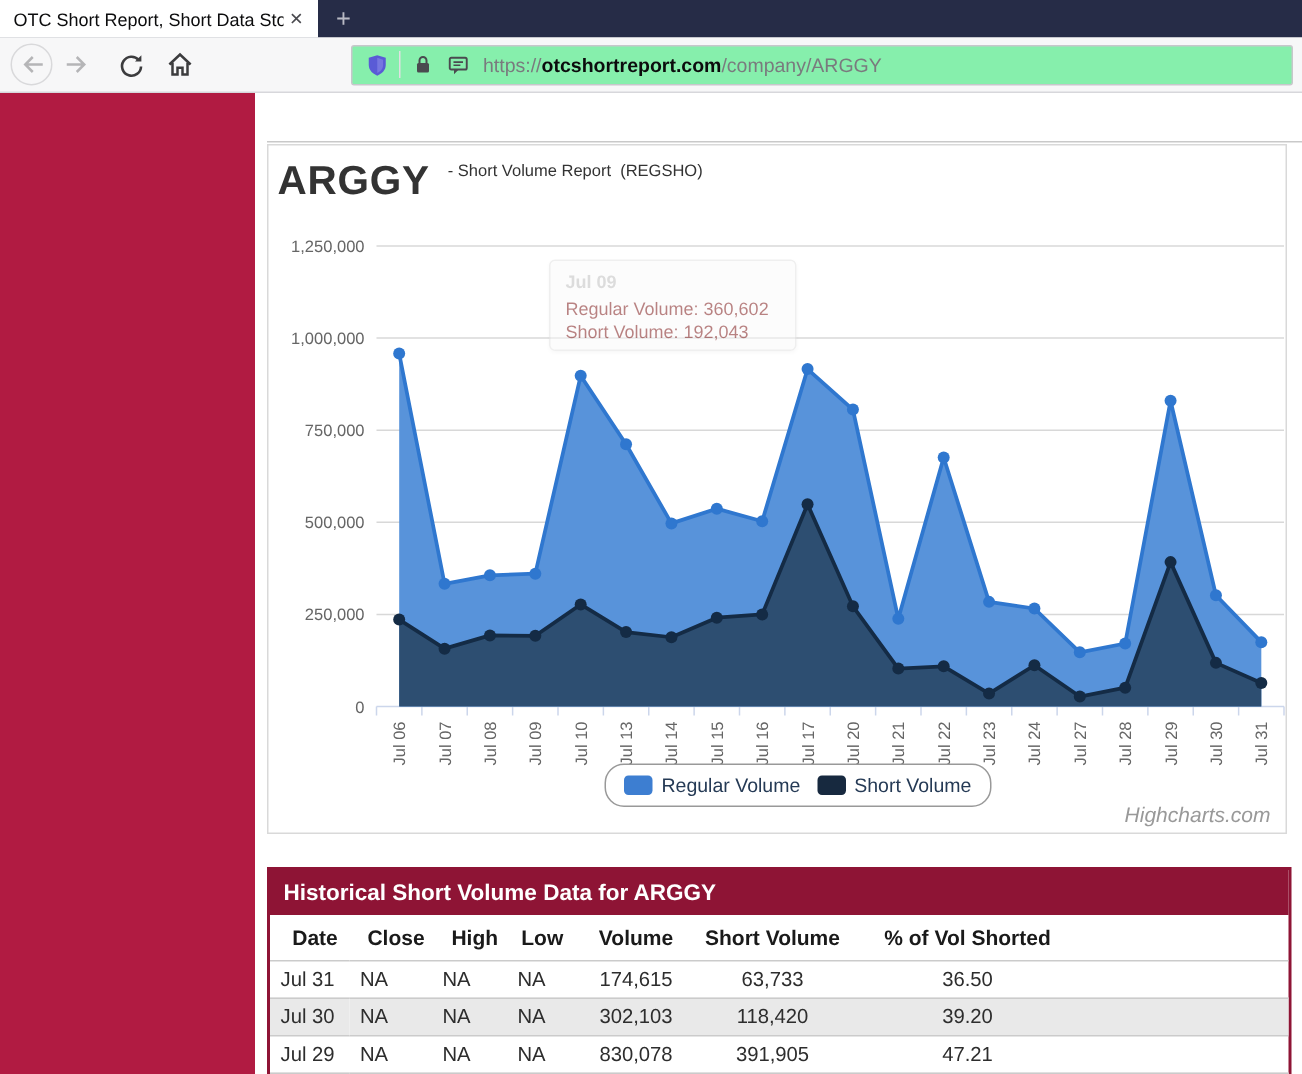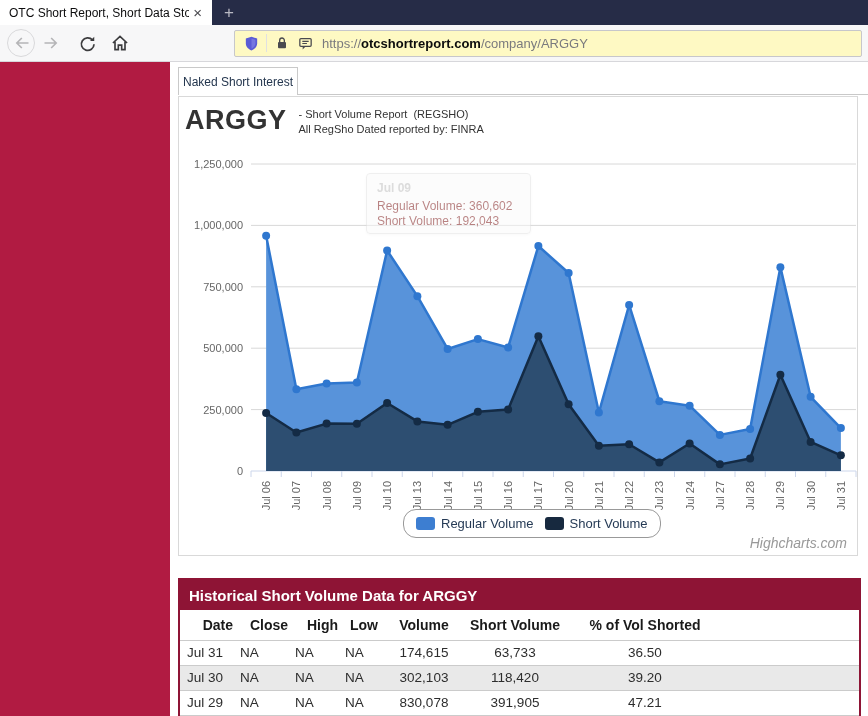--- a/index.html
+++ b/index.html
@@ -14,21 +14,21 @@
   .newtab { width:34px; height:25px; color:#b9bac4; font-size:17px; display:flex; align-items:center; justify-content:center; }
 
   .toolbar { position:absolute; left:0; top:25px; width:868px; height:37px; background:#f7f7f8;
     border-bottom:1px solid #d7d7db; display:flex; align-items:center; }
   .navbtn { display:flex; align-items:center; justify-content:center; }
   .back-wrap { width:28px; height:28px; border:1px solid #d9d9db; border-radius:50%; margin-left:7px; color:#b5b5b7; }
   .fwd { width:28px; margin-left:3px; color:#b5b5b7; }
   .dark { color:#3c3c3e; }
   .reload { width:28px; margin-left:6px; }
   .home { width:28px; margin-left:6px; }
-  .urlbar { margin-left:100px; width:628px; height:27px; background:#fef9c3; border:1px solid #c7c7cb;
+  .urlbar { margin-left:100px; width:628px; height:27px; background:#86efac; border:1px solid #c7c7cb;
     border-radius:2px; display:flex; align-items:center; padding:0 8px; }
   .url-sep { width:1px; height:18px; background:#e0e0e2; margin:0 7px 0 6px; }
   .urltext { font-size:13px; margin-left:8px; white-space:nowrap; }
   .url-dim { color:#7a7a7e; }
   .url-strong { color:#0c0c0d; font-weight:bold; }
 
   
   .sidebar { position:absolute; left:0; top:62px; width:170px; height:654px; background:#b11b42; }
   .main { position:absolute; left:170px; top:62px; width:698px; height:654px; background:#fff; }
 
@@ -63,21 +63,21 @@
   .credits { position:absolute; right:10px; top:438px; font-size:14px; color:#999;font-style:italic; }
 
   
   .table-card { position:absolute; left:8px; top:516px; width:683px; border:2px solid #8e1435; background:#fff; }
   .table-title { height:30px; background:#8e1435; color:#fff; font-weight:bold; font-size:15px;
     display:flex; align-items:center; padding-left:9px; }
   table.data { width:100%; border-collapse:collapse; table-layout:fixed; }
   table.data col.c-date{width:53px} table.data col.c-close{width:55px} table.data col.c-high{width:50px}
   table.data col.c-low{width:40px} table.data col.c-vol{width:92px} table.data col.c-sv{width:90px}
   table.data col.c-pct{width:170px} table.data col.c-fill{width:auto}
-  table.data th { font-size:14px; color:#1a1a1a; text-align:right; font-weight:bold;
+  table.data th { font-size:14px; color:#1a1a1a; text-align:center; font-weight:bold;
     height:30px; padding-left:7px; border-bottom:1px solid #cbcbcb; }
   table.data th.ctr, table.data td.ctr { text-align:center; padding-left:0; }
   table.data td { font-size:13.5px; color:#2d2d2d; height:25px; padding-left:7px;
     border-bottom:1px solid #cbcbcb; }
   tr.stripe { background:#e9e9e9; }
 
   svg.icon { display:block; }
 </style>
 </head>
 <body>
@@ -128,21 +128,20 @@
       <path d="M8 16 L8 20.5 L12.5 16 Z" fill="#4a4a4f"></path>
       <path d="M7.5 9 H16.5 M7.5 12 H14" stroke="#4a4a4f" stroke-width="1.6"></path>
     </svg>
     <span class="urltext"><span class="url-dim">https://</span><span class="url-strong">otcshortreport.com</span><span class="url-dim">/company/ARGGY</span></span>
   </div>
 </div>
 
 <div class="sidebar"></div>
 
 <div class="main">
-  <div class="page-tab">Naked Short Interest</div>
   <div class="tab-underline"></div>
 
   <div class="chart-card">
     <svg class="chart-svg" id="chart-svg" width="680" height="460" viewBox="0 0 680 460">
         <g>
           <line x1="72" x2="677" y1="312.6" y2="312.6" stroke="#d8d8d8" stroke-width="1"></line>
           <line x1="72" x2="677" y1="251.2" y2="251.2" stroke="#d8d8d8" stroke-width="1"></line>
           <line x1="72" x2="677" y1="189.8" y2="189.8" stroke="#d8d8d8" stroke-width="1"></line>
           <line x1="72" x2="677" y1="128.39999999999998" y2="128.39999999999998" stroke="#d8d8d8" stroke-width="1"></line>
           <line x1="72" x2="677" y1="67" y2="67" stroke="#d8d8d8" stroke-width="1"></line>
@@ -248,21 +247,20 @@
           <text x="605.375" y="384" text-anchor="end" font-size="11" fill="#666" transform="rotate(-90 605.375 384)">Jul 29</text>
           <text x="635.625" y="384" text-anchor="end" font-size="11" fill="#666" transform="rotate(-90 635.625 384)">Jul 30</text>
           <text x="665.875" y="384" text-anchor="end" font-size="11" fill="#666" transform="rotate(-90 665.875 384)">Jul 31</text>
         </g>
       </svg>
 
     <div class="chart-head">
       <div class="chart-symbol">ARGGY</div>
       <div class="chart-sub">
         <div>- Short Volume Report  (REGSHO)</div>
-        <div>All RegSho Dated reported by: FINRA</div>
       </div>
     </div>
 
     <div class="hc-tooltip">
       <div class="tt-title">Jul 09</div>
       <div class="tt-line">Regular Volume: 360,602</div>
       <div class="tt-line">Short Volume: 192,043</div>
     </div>
 
     <div class="legend">

